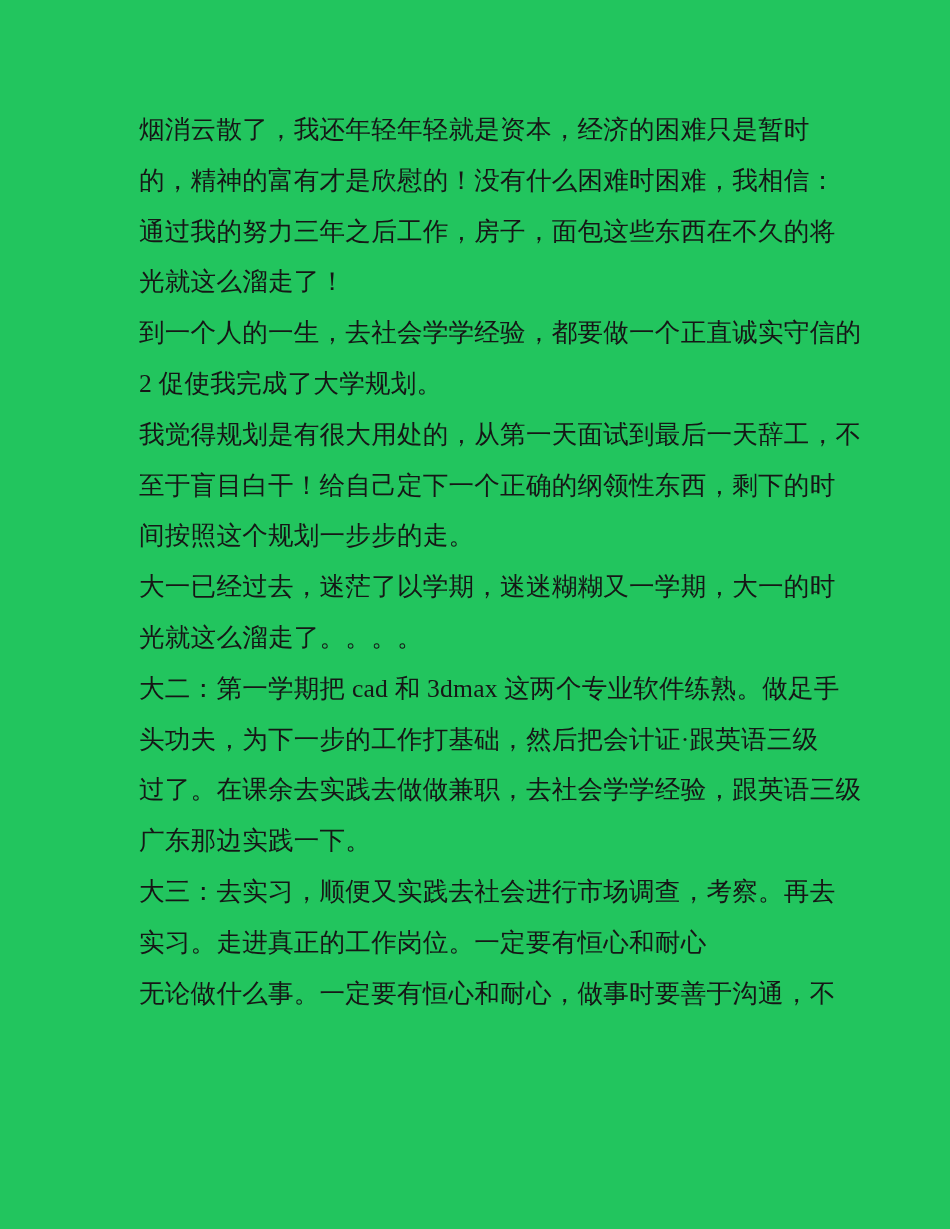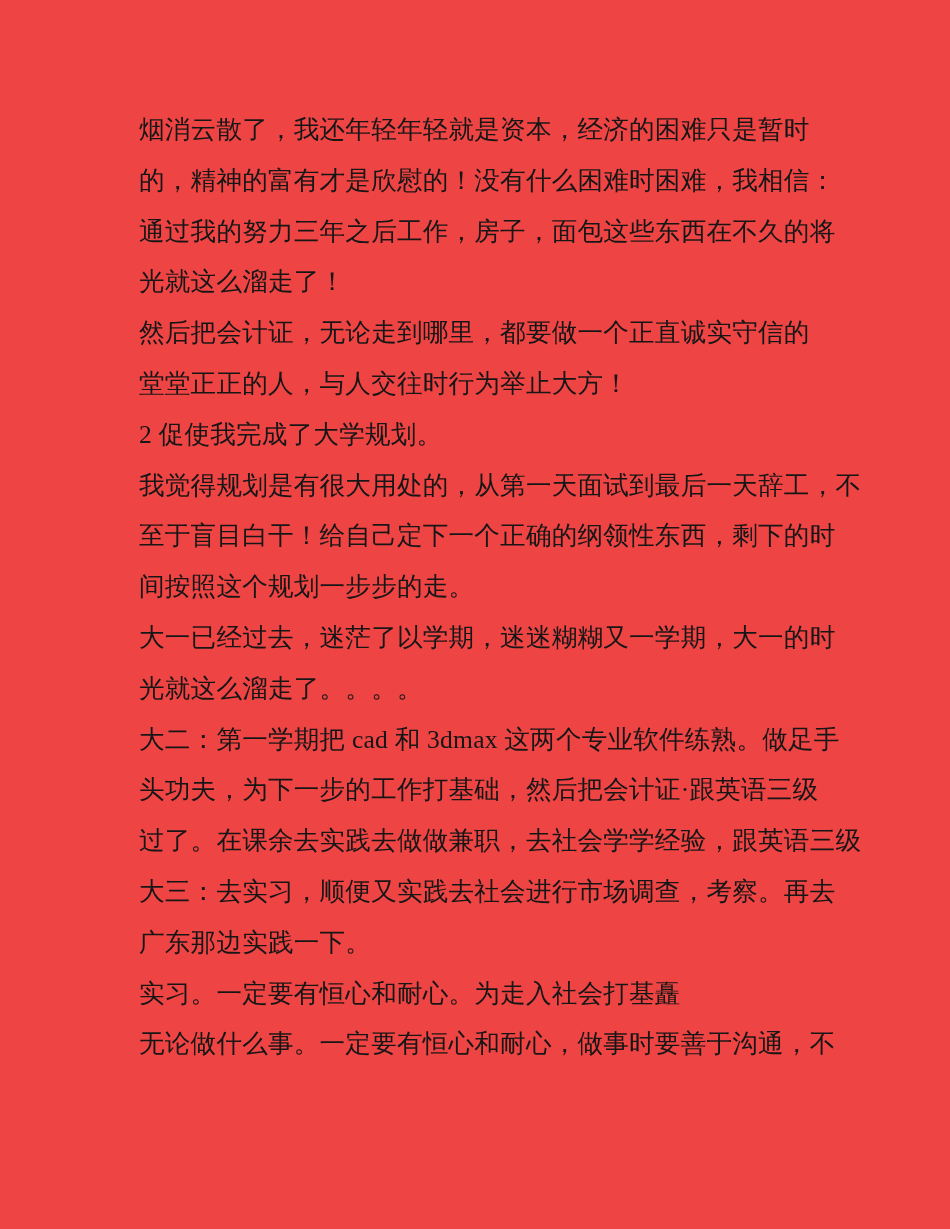--- a/index.html
+++ b/index.html
@@ -10,21 +10,21 @@
   body {
     width: 950px;
     height: 1229px;
     overflow: hidden;
     font-family: "Liberation Serif", "DejaVu Serif", serif;
   }
   .doc-page {
     position: relative;
     width: 950px;
     height: 1229px;
-    background: #ef4444;
+    background: #22c55e;
     box-sizing: border-box;
     padding: 105px 100px 0 139px;
   }
   .doc-line {
     font-size: 25.6px;
     line-height: 50.8px;
     height: 50.8px;
     color: #161616;
     white-space: nowrap;
     letter-spacing: 0.2px;
@@ -32,28 +32,27 @@
   }
 </style>
 </head>
 <body>
 
 <div class="doc-page">
   <div class="doc-line">烟消云散了，我还年轻年轻就是资本，经济的困难只是暂时</div>
   <div class="doc-line">的，精神的富有才是欣慰的！没有什么困难时困难，我相信：</div>
   <div class="doc-line">通过我的努力三年之后工作，房子，面包这些东西在不久的将</div>
   <div class="doc-line">光就这么溜走了！</div>
-  <div class="doc-line">然后把会计证，无论走到哪里，都要做一个正直诚实守信的</div>
-  <div class="doc-line">堂堂正正的人，与人交往时行为举止大方！</div>
+  <div class="doc-line">到一个人的一生，去社会学学经验，都要做一个正直诚实守信的</div>
   <div class="doc-line">2 促使我完成了大学规划。</div>
   <div class="doc-line">我觉得规划是有很大用处的，从第一天面试到最后一天辞工，不</div>
   <div class="doc-line">至于盲目白干！给自己定下一个正确的纲领性东西，剩下的时</div>
   <div class="doc-line">间按照这个规划一步步的走。</div>
   <div class="doc-line">大一已经过去，迷茫了以学期，迷迷糊糊又一学期，大一的时</div>
   <div class="doc-line">光就这么溜走了。。。。</div>
   <div class="doc-line">大二：第一学期把 cad 和 3dmax 这两个专业软件练熟。做足手</div>
   <div class="doc-line">头功夫，为下一步的工作打基础，然后把会计证·跟英语三级</div>
   <div class="doc-line">过了。在课余去实践去做做兼职，去社会学学经验，跟英语三级</div>
+  <div class="doc-line">广东那边实践一下。</div>
   <div class="doc-line">大三：去实习，顺便又实践去社会进行市场调查，考察。再去</div>
-  <div class="doc-line">广东那边实践一下。</div>
-  <div class="doc-line">实习。一定要有恒心和耐心。为走入社会打基矗</div>
+  <div class="doc-line">实习。走进真正的工作岗位。一定要有恒心和耐心</div>
   <div class="doc-line">无论做什么事。一定要有恒心和耐心，做事时要善于沟通，不</div>
 </div>
 
 </body></html>

